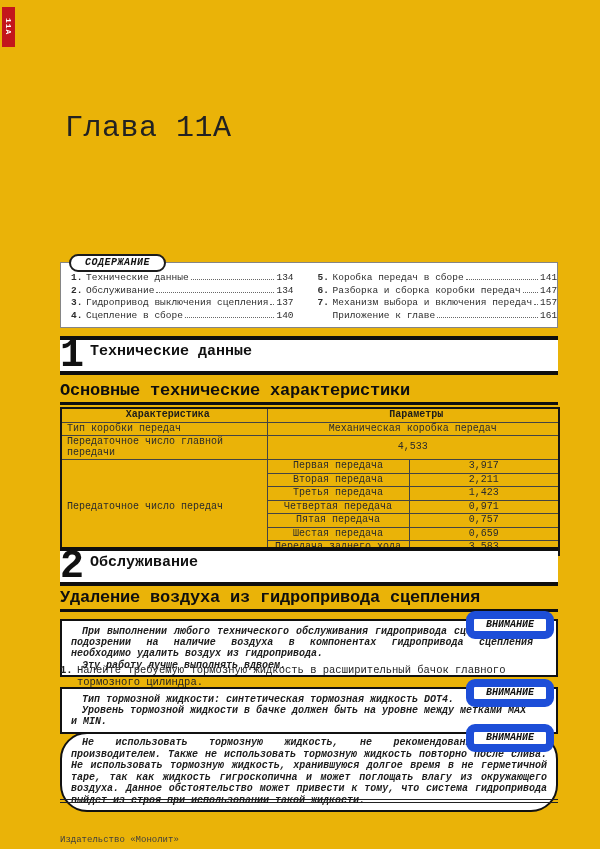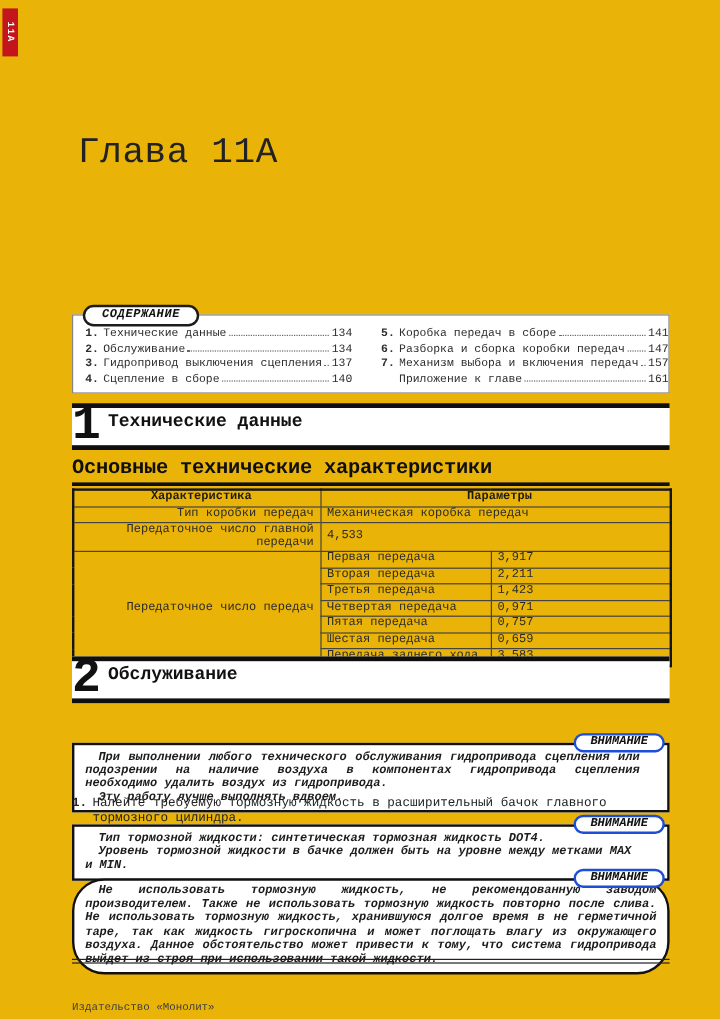--- a/index.html
+++ b/index.html
@@ -64,28 +64,28 @@
     letter-spacing:-0.2px; line-height:18px; padding-bottom:2px;
     border-bottom:3px solid #0f0f0f;
   }
 
   
   .specs { left:60px; top:407px; width:498px; border-collapse:collapse;
     font-size:10px; line-height:10.5px; color:#2b2b2b; table-layout:fixed; }
   .specs th, .specs td { border:1px solid #444; padding:1px 5px; height:12px; }
   .specs { border:2px solid #151515; }
   .specs th { font-weight:700; text-align:center; color:#1c1c1c;padding-left:12px; }
-  .specs td.c { text-align:left; }
-  .specs td.l { text-align:right; }
+  .specs td.c { text-align:center; }
+  .specs td.l { text-align:left; }
 
   
   .warning { left:60px; width:498px; }
   .warn-badge {
     position:absolute; top:-8px; right:4px; background:#fff;
-    border:2px solid #1d4ed8; border-radius:9px; padding:0 12px;
+    border:8px solid #1d4ed8; border-radius:9px; padding:0 12px;
     font-size:10px; line-height:12px; font-weight:bold; font-style:italic;
     color:#111; z-index:2;
   }
   .warn-box {
     border:2px solid #111; background:#fff; padding:5px 23px 4px 9px;
     font-size:10px; line-height:11.2px; font-weight:bold; font-style:italic;
     color:#1c1c1c; text-align:justify;
   }
   .warn-box p { text-indent:11px; }
 
@@ -220,20 +220,21 @@
       <td class="c">3,583</td>
     </tr>
   </tbody>
     </table>
 
   <div class="abs section-head" style="top:547px;">
     <div class="section-num">2</div>
     <div class="section-title">Обслуживание</div>
   </div>
 
+  <div class="abs subsection" style="top:589px;">Удаление воздуха из гидропривода сцепления</div>
 
   <div class="abs warning" style="top:619px;">
     <div class="warn-badge">ВНИМАНИЕ</div>
     <div class="warn-box">
       <p>При выполнении любого технического обслуживания гидропривода сцепления или подозрении на наличие воздуха в компонентах гидропривода сцепления необходимо удалить воздух из гидропривода.</p>
       <p>Эту работу лучше выполнять вдвоем.</p>
     </div>
   </div>
 
   <div class="abs step">

